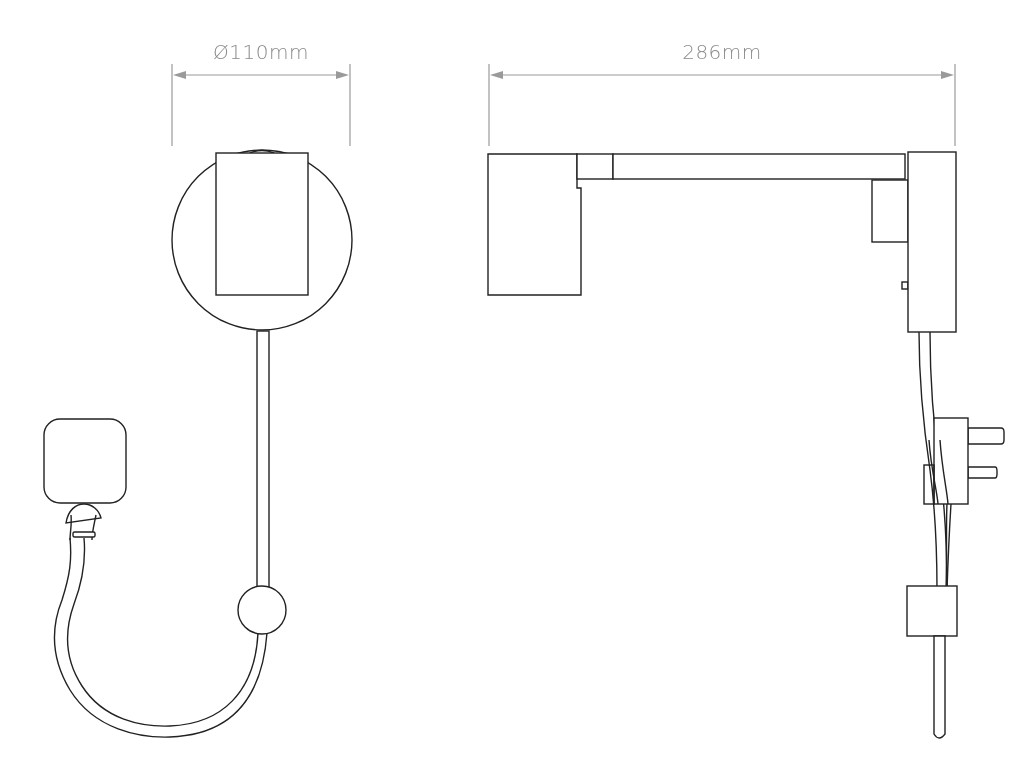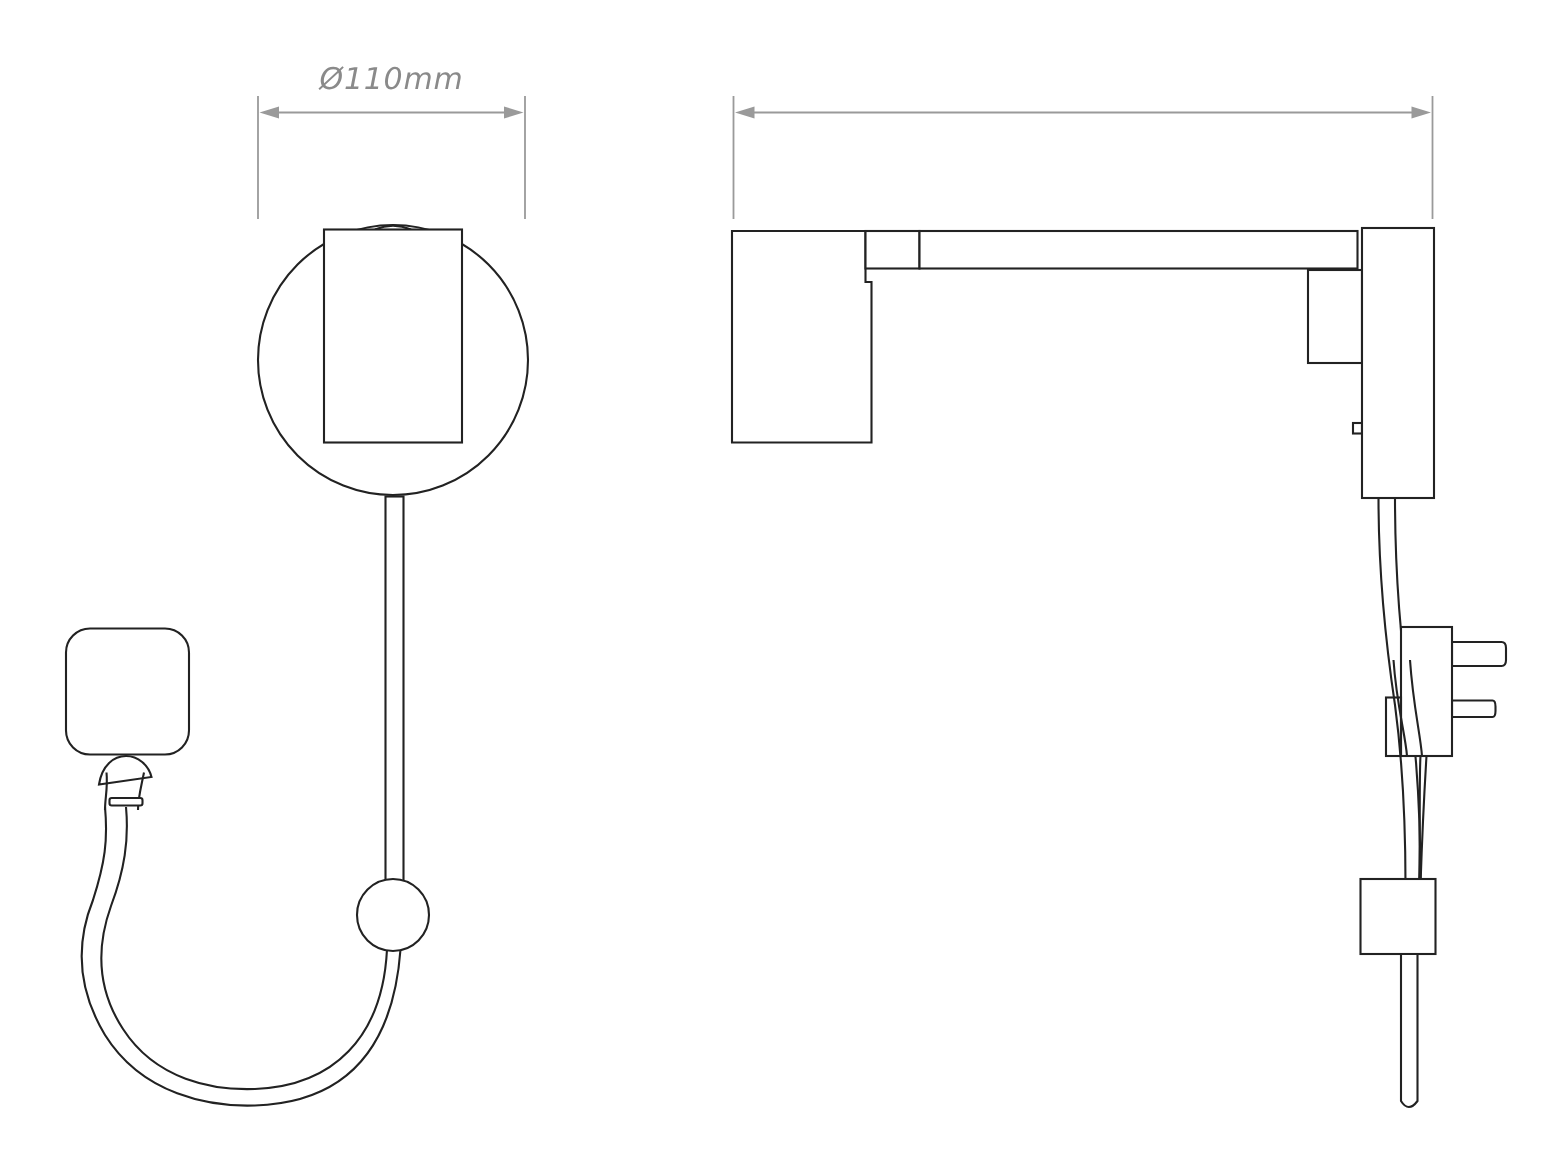--- a/index.html
+++ b/index.html
@@ -1,17 +1,17 @@
 <!DOCTYPE html>
 <html><head>
   <meta charset="utf-8">
   <style>
     html, body { margin: 0; padding: 0; background: #ffffff; }
     body { width: 1036px; height: 777px; position: relative; overflow: hidden; font-family: "DejaVu Sans", sans-serif; }
-    .drawing { position: absolute; left: 0; top: 0; width: 1036px; height: 777px; font-style: italic; }
+    .drawing { position: absolute; left: 0; top: 0; width: 1036px; height: 777px; }
     .dim-label {
       position: absolute;
       font-family: "DejaVu Sans", sans-serif;
       font-weight: 300;
       font-size: 20px;
       color: #8a8a8a;
       letter-spacing: 0.5px;
       text-align: center;
       white-space: nowrap;
     }
@@ -93,13 +93,14 @@
         <path class="obj-n" d="M 951 504 C 950 520, 948 560, 947 590"></path>
       </g>
 
       <rect class="obj" x="907" y="586" width="50" height="50"></rect>
 
       <path class="obj" d="M 934 636 L 934 734 Q 939 742 945 734 L 945 636 Z"></path>
     </g>
   </svg>
 
   <div class="dim-label" id="label-front">Ø110mm</div>
+  <div class="dim-label" id="label-side">286mm</div>
 </div>
 
 </body></html>

